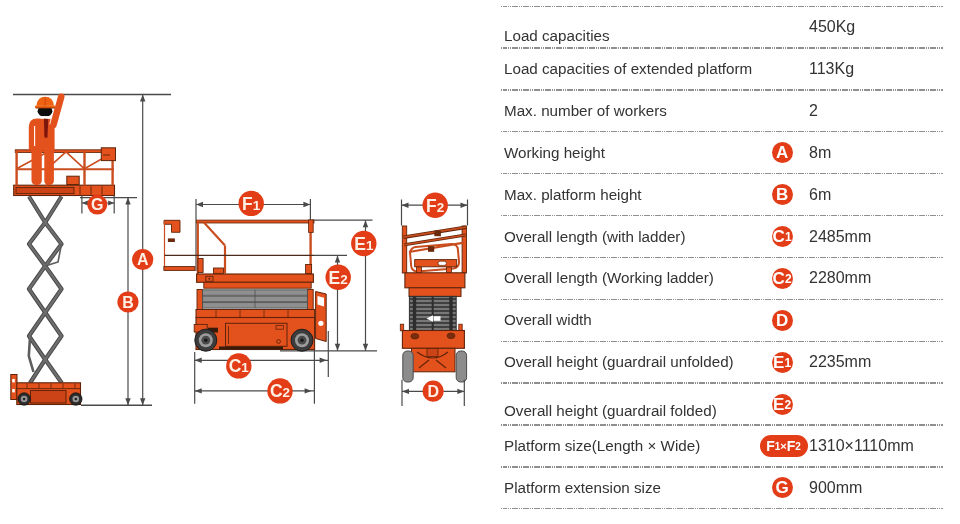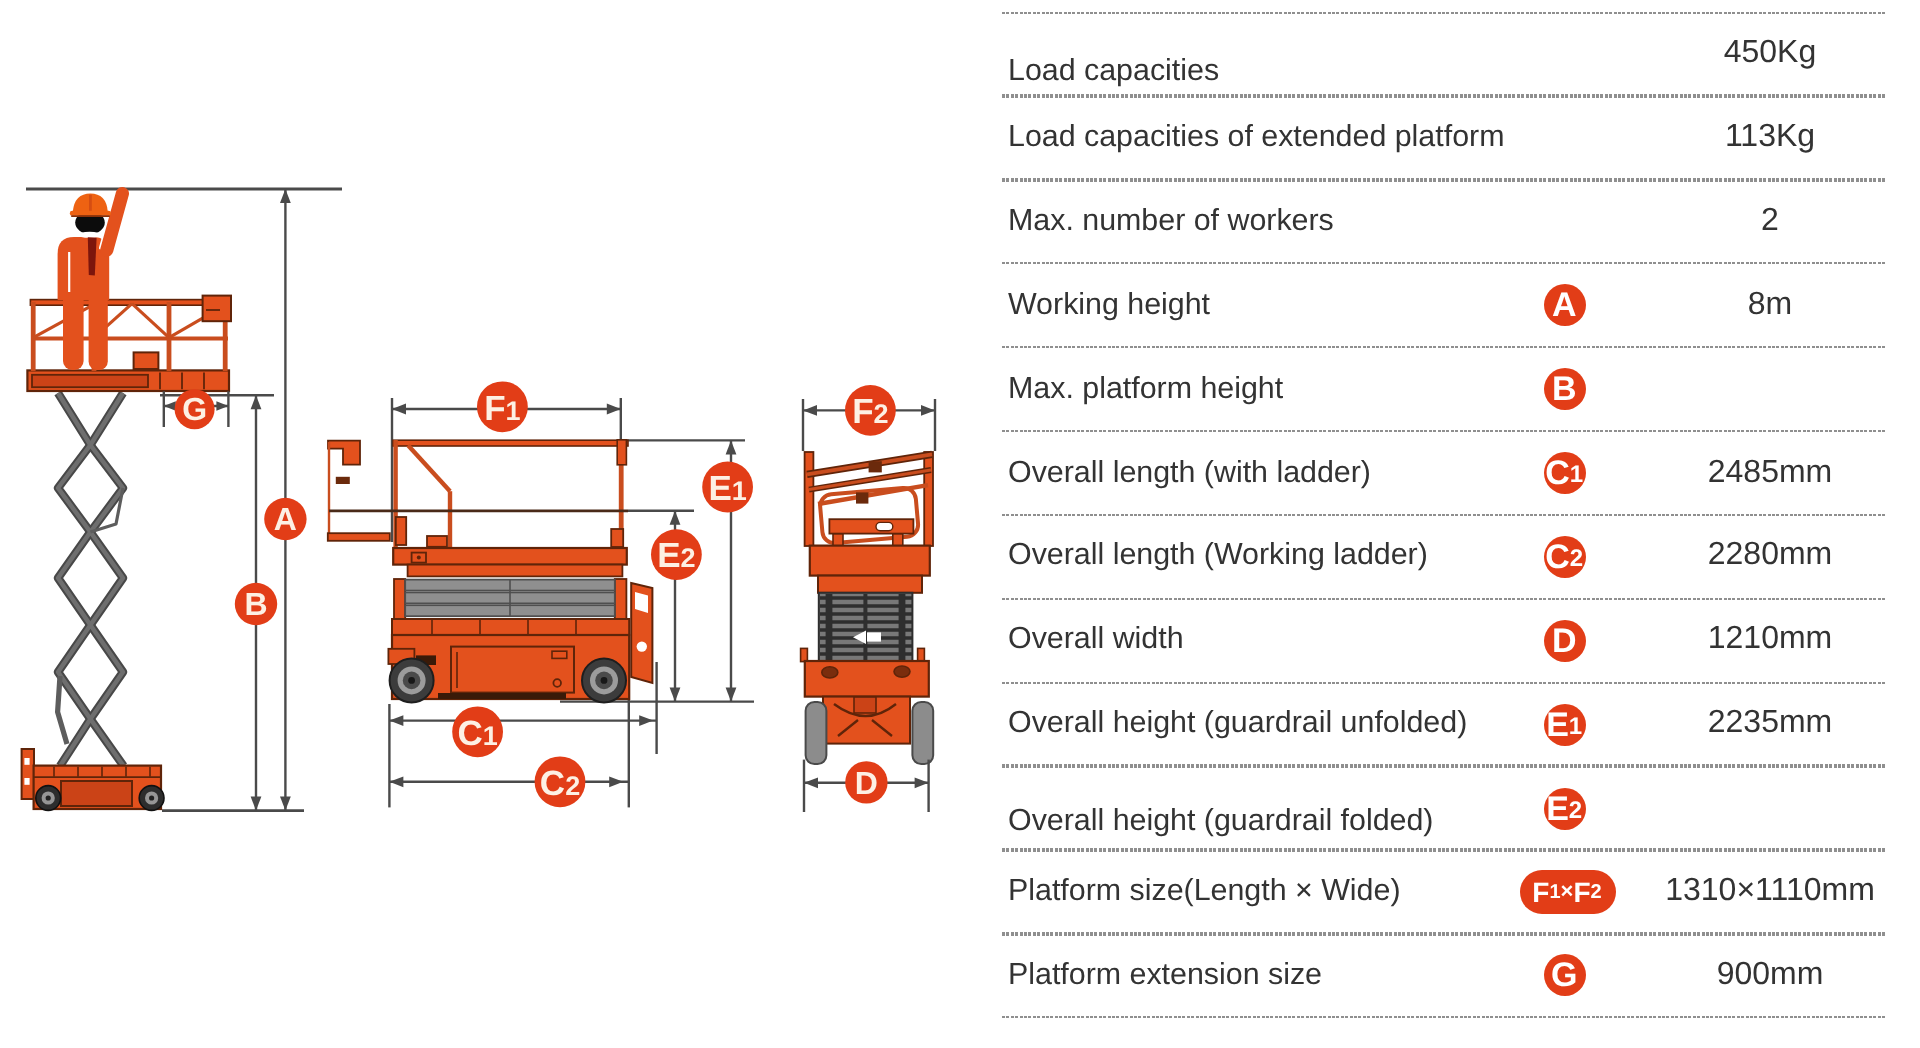--- a/index.html
+++ b/index.html
@@ -1,20 +1,20 @@
 <!DOCTYPE html>
 <html><head>
 <meta charset="utf-8">
 <style>
 html,body{margin:0;padding:0}
 .page{position:relative;width:960px;height:524px;background:#ffffff;font-family:"Liberation Sans",sans-serif;overflow:hidden}
 .tbl{position:absolute;left:501px;top:0;width:442px;height:524px}
 .dot{position:absolute;left:0;width:442px;height:1.4px;background-image:repeating-linear-gradient(90deg,#8f8f8f 0,#8f8f8f 1.5px,rgba(255,255,255,0) 1.5px,rgba(255,255,255,0) 2.2px)}
 .lbl{position:absolute;left:3px;height:20px;line-height:20px;font-size:15.2px;color:#333;white-space:nowrap}
-.val{position:absolute;left:308px;width:152px;height:20px;line-height:20px;font-size:16px;color:#333;text-align:center;white-space:nowrap}
+.val{position:absolute;left:308px;width:152px;height:20px;line-height:20px;font-size:16px;color:#333;text-align:left;white-space:nowrap}
 .bdg{position:absolute;left:270.5px;width:21.2px;height:21.2px;border-radius:50%;background:#e23d17;color:#fff;text-align:center;white-space:nowrap}
 .bdgw{position:absolute;left:258.5px;width:48px;height:22px;border-radius:11px;background:#e23d17;color:#fff;text-align:center;white-space:nowrap}
 .bl{font-size:17px;font-weight:bold;line-height:21.4px;vertical-align:top}
 .bs{font-size:12px;font-weight:bold;line-height:22.4px;vertical-align:top;letter-spacing:0}
 .bx{font-size:11px;font-weight:bold;line-height:21.2px;vertical-align:top}
 .bdgw .bl{font-size:14px;line-height:22px}
 .bdgw .bs{font-size:10px;line-height:23px}
 .bdgw .bx{font-size:11px;line-height:22px}
 </style>
 </head>
@@ -254,29 +254,29 @@
 <div class="lbl" style="top:26px">Load capacities</div>
 <div class="val" style="top:17.1px">450Kg</div>
 <div class="lbl" style="top:59.0px">Load capacities of extended platform</div>
 <div class="val" style="top:59.0px">113Kg</div>
 <div class="lbl" style="top:100.9px">Max. number of workers</div>
 <div class="val" style="top:100.9px">2</div>
 <div class="lbl" style="top:142.8px">Working height</div>
 <div class="val" style="top:142.8px">8m</div>
 <div class="bdg" style="top:142.2px"><span class="bl">A</span></div>
 <div class="lbl" style="top:184.7px">Max. platform height</div>
+<div class="val" style="top:184.7px">6m</div>
 <div class="bdg" style="top:184.1px"><span class="bl">B</span></div>
 <div class="lbl" style="top:226.6px">Overall length (with ladder)</div>
 <div class="val" style="top:226.6px">2485mm</div>
 <div class="bdg" style="top:226.0px"><span class="bl">C</span><span class="bs">1</span></div>
 <div class="lbl" style="top:268.4px">Overall length (Working ladder)</div>
 <div class="val" style="top:268.4px">2280mm</div>
 <div class="bdg" style="top:267.8px"><span class="bl">C</span><span class="bs">2</span></div>
 <div class="lbl" style="top:310.3px">Overall width</div>
-<div class="val" style="top:310.3px">1210mm</div>
 <div class="bdg" style="top:309.7px"><span class="bl">D</span></div>
 <div class="lbl" style="top:352.2px">Overall height (guardrail unfolded)</div>
 <div class="val" style="top:352.2px">2235mm</div>
 <div class="bdg" style="top:351.6px"><span class="bl">E</span><span class="bs">1</span></div>
 <div class="lbl" style="top:401px">Overall height (guardrail folded)</div>
 <div class="bdg" style="top:393.5px"><span class="bl">E</span><span class="bs">2</span></div>
 <div class="lbl" style="top:436.0px">Platform size(Length × Wide)</div>
 <div class="val" style="top:436.0px">1310×1110mm</div>
 <div class="bdgw" style="top:435.4px"><span class="bl">F</span><span class="bs">1</span><span class="bx">×</span><span class="bl">F</span><span class="bs">2</span></div>
 <div class="lbl" style="top:477.9px">Platform extension size</div>

